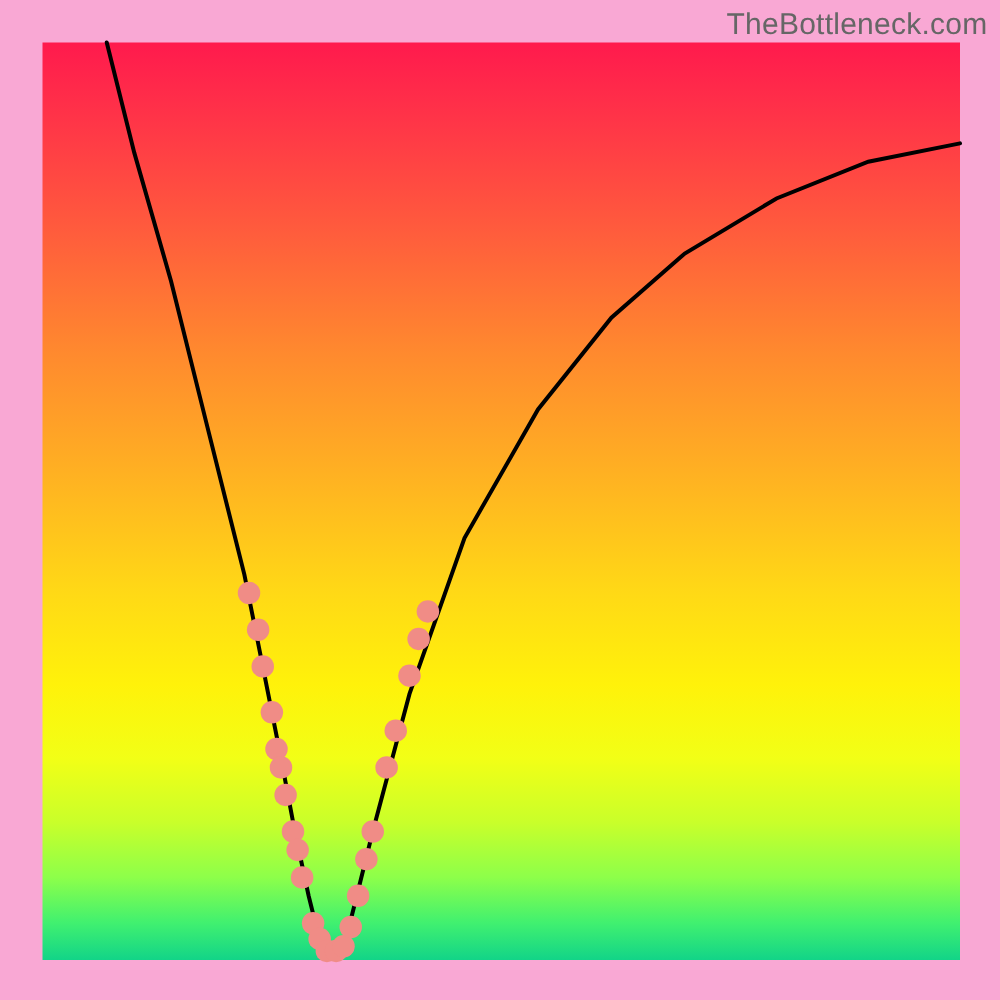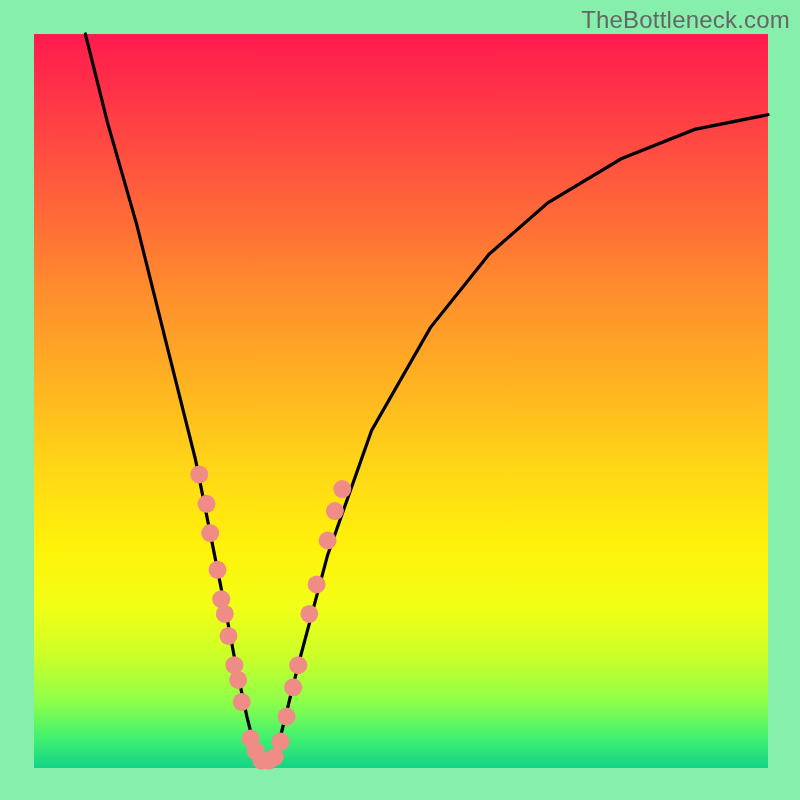--- a/index.html
+++ b/index.html
@@ -8,21 +8,21 @@
     width: 800px;
     height: 800px;
     overflow: hidden;
     background: #000;
     font-family: Arial, Helvetica, sans-serif;
   }
   .outer {
     position: relative;
     width: 800px;
     height: 800px;
-    background: #86efac;
+    background: #f9a8d4;
     text-align: right;
   }
   .plot {
     position: absolute;
     left: 34px;
     top: 34px;
     width: 734px;
     height: 734px;
     
     background: linear-gradient(to bottom,

